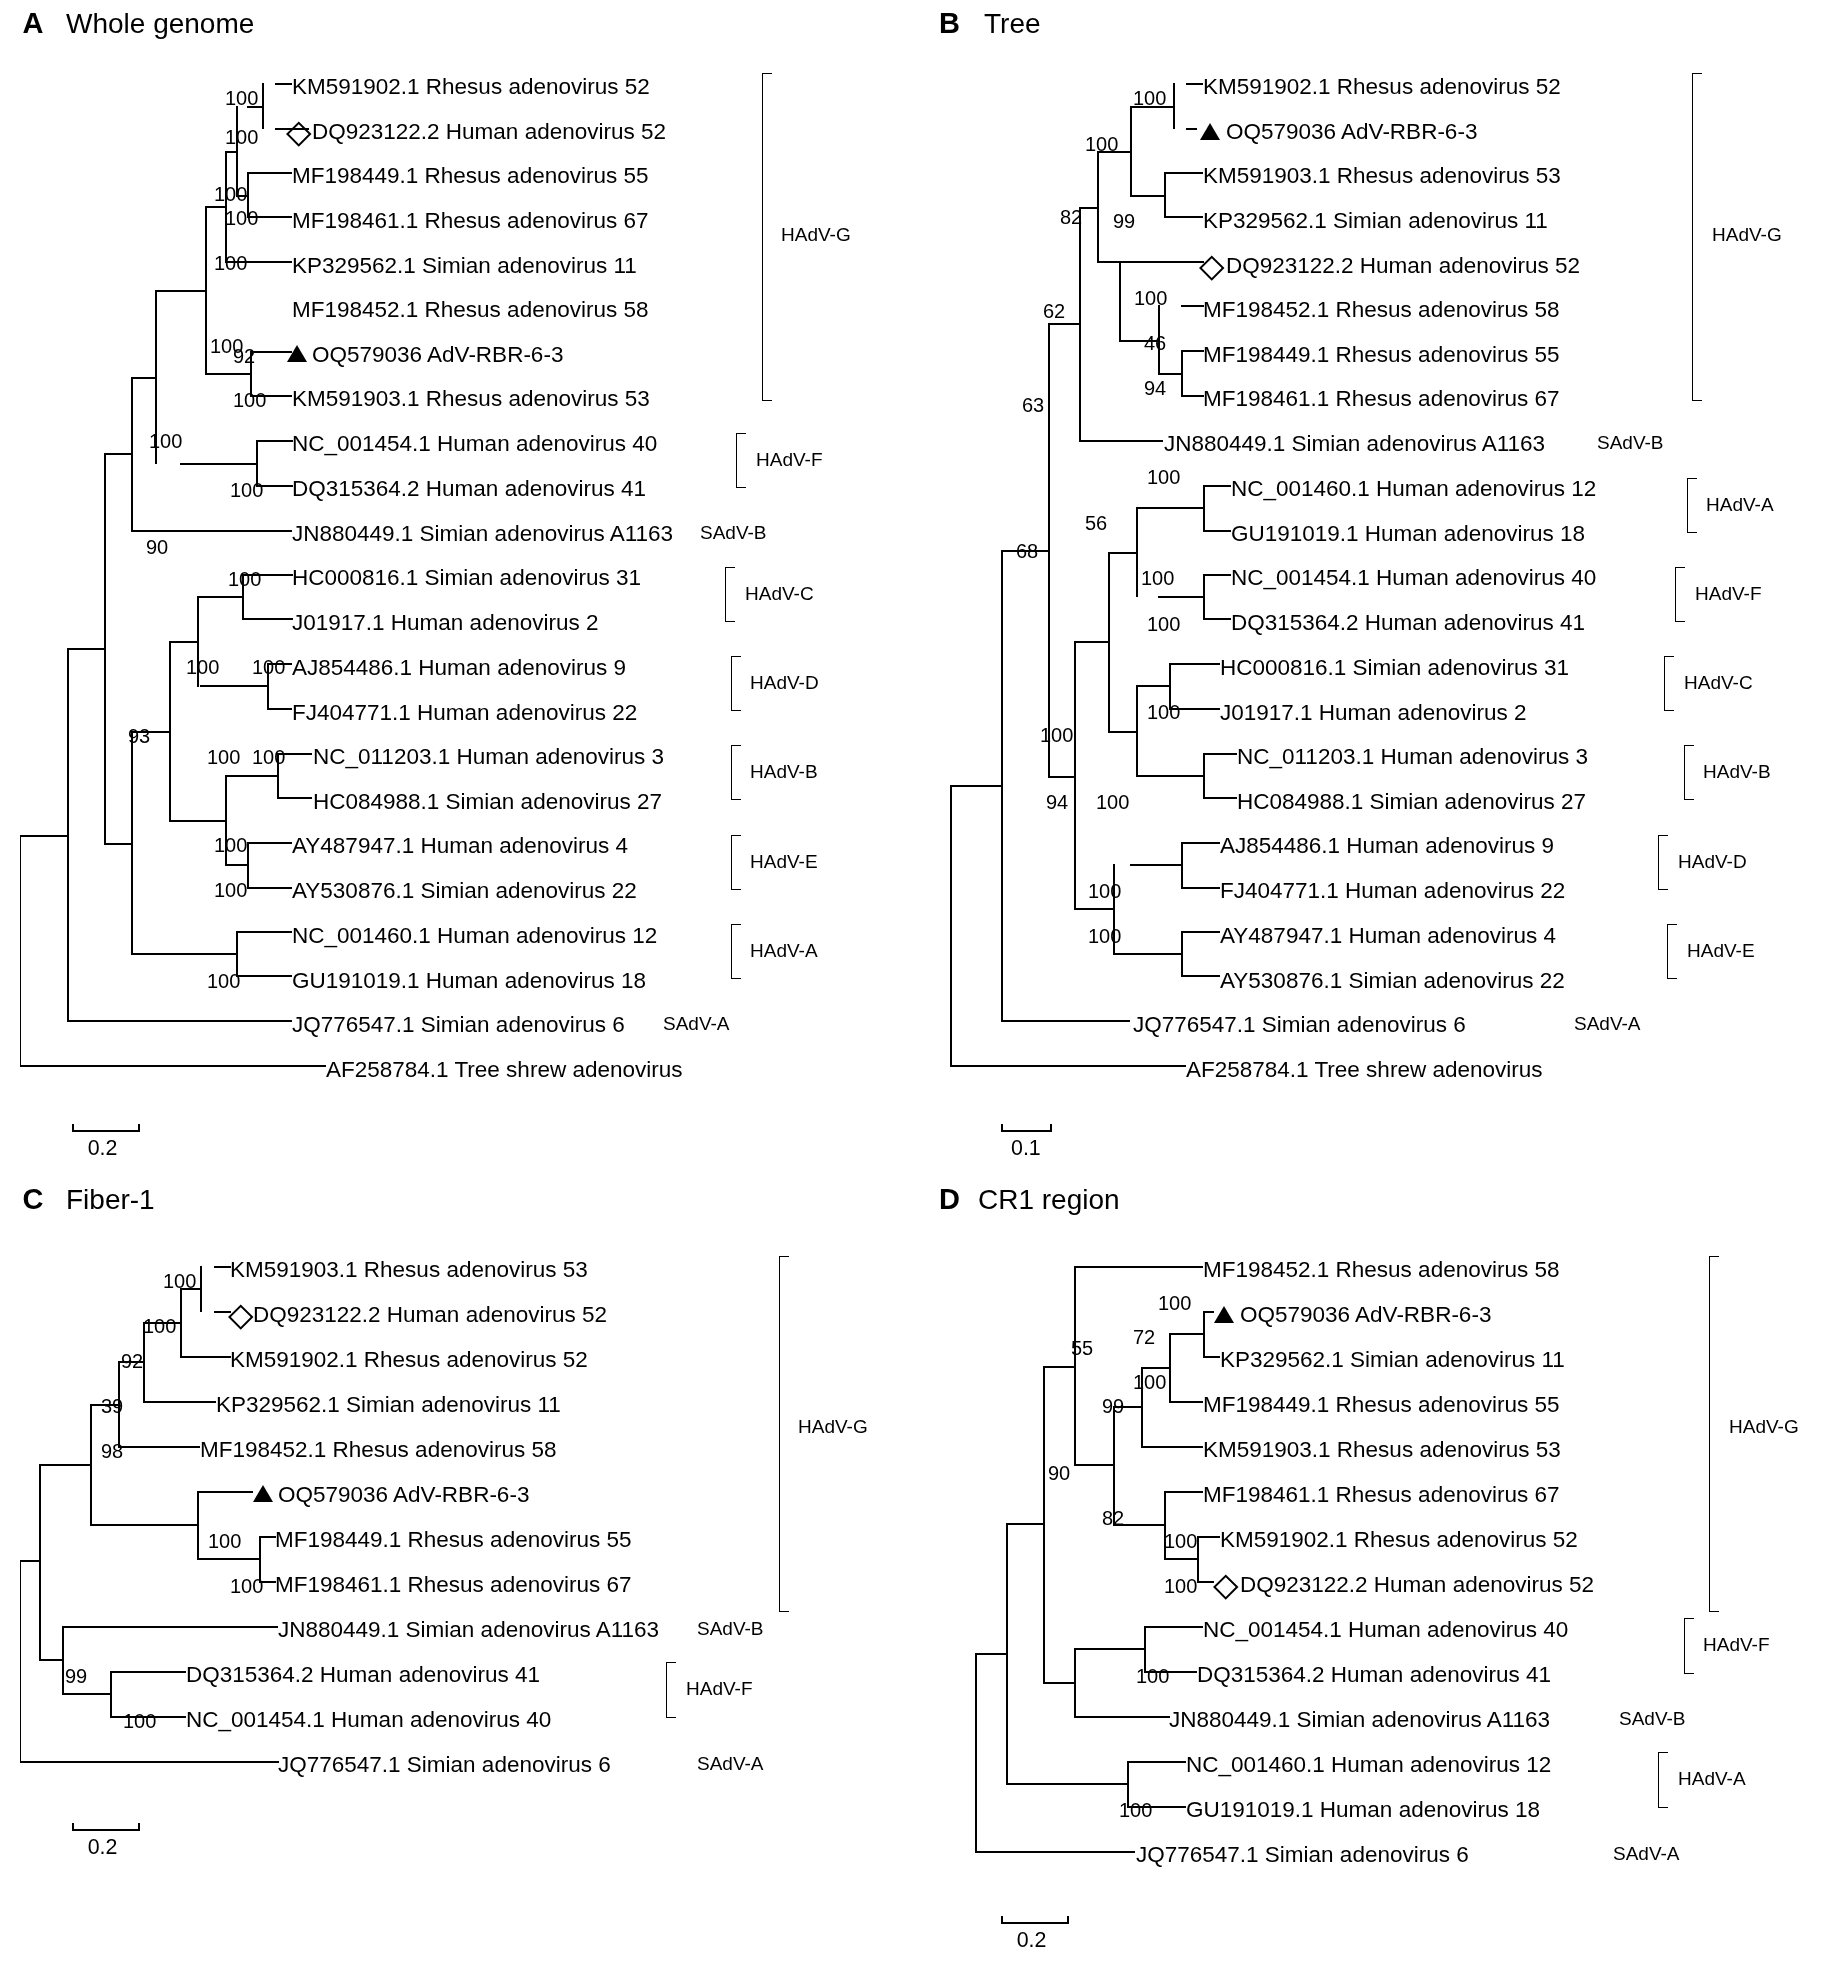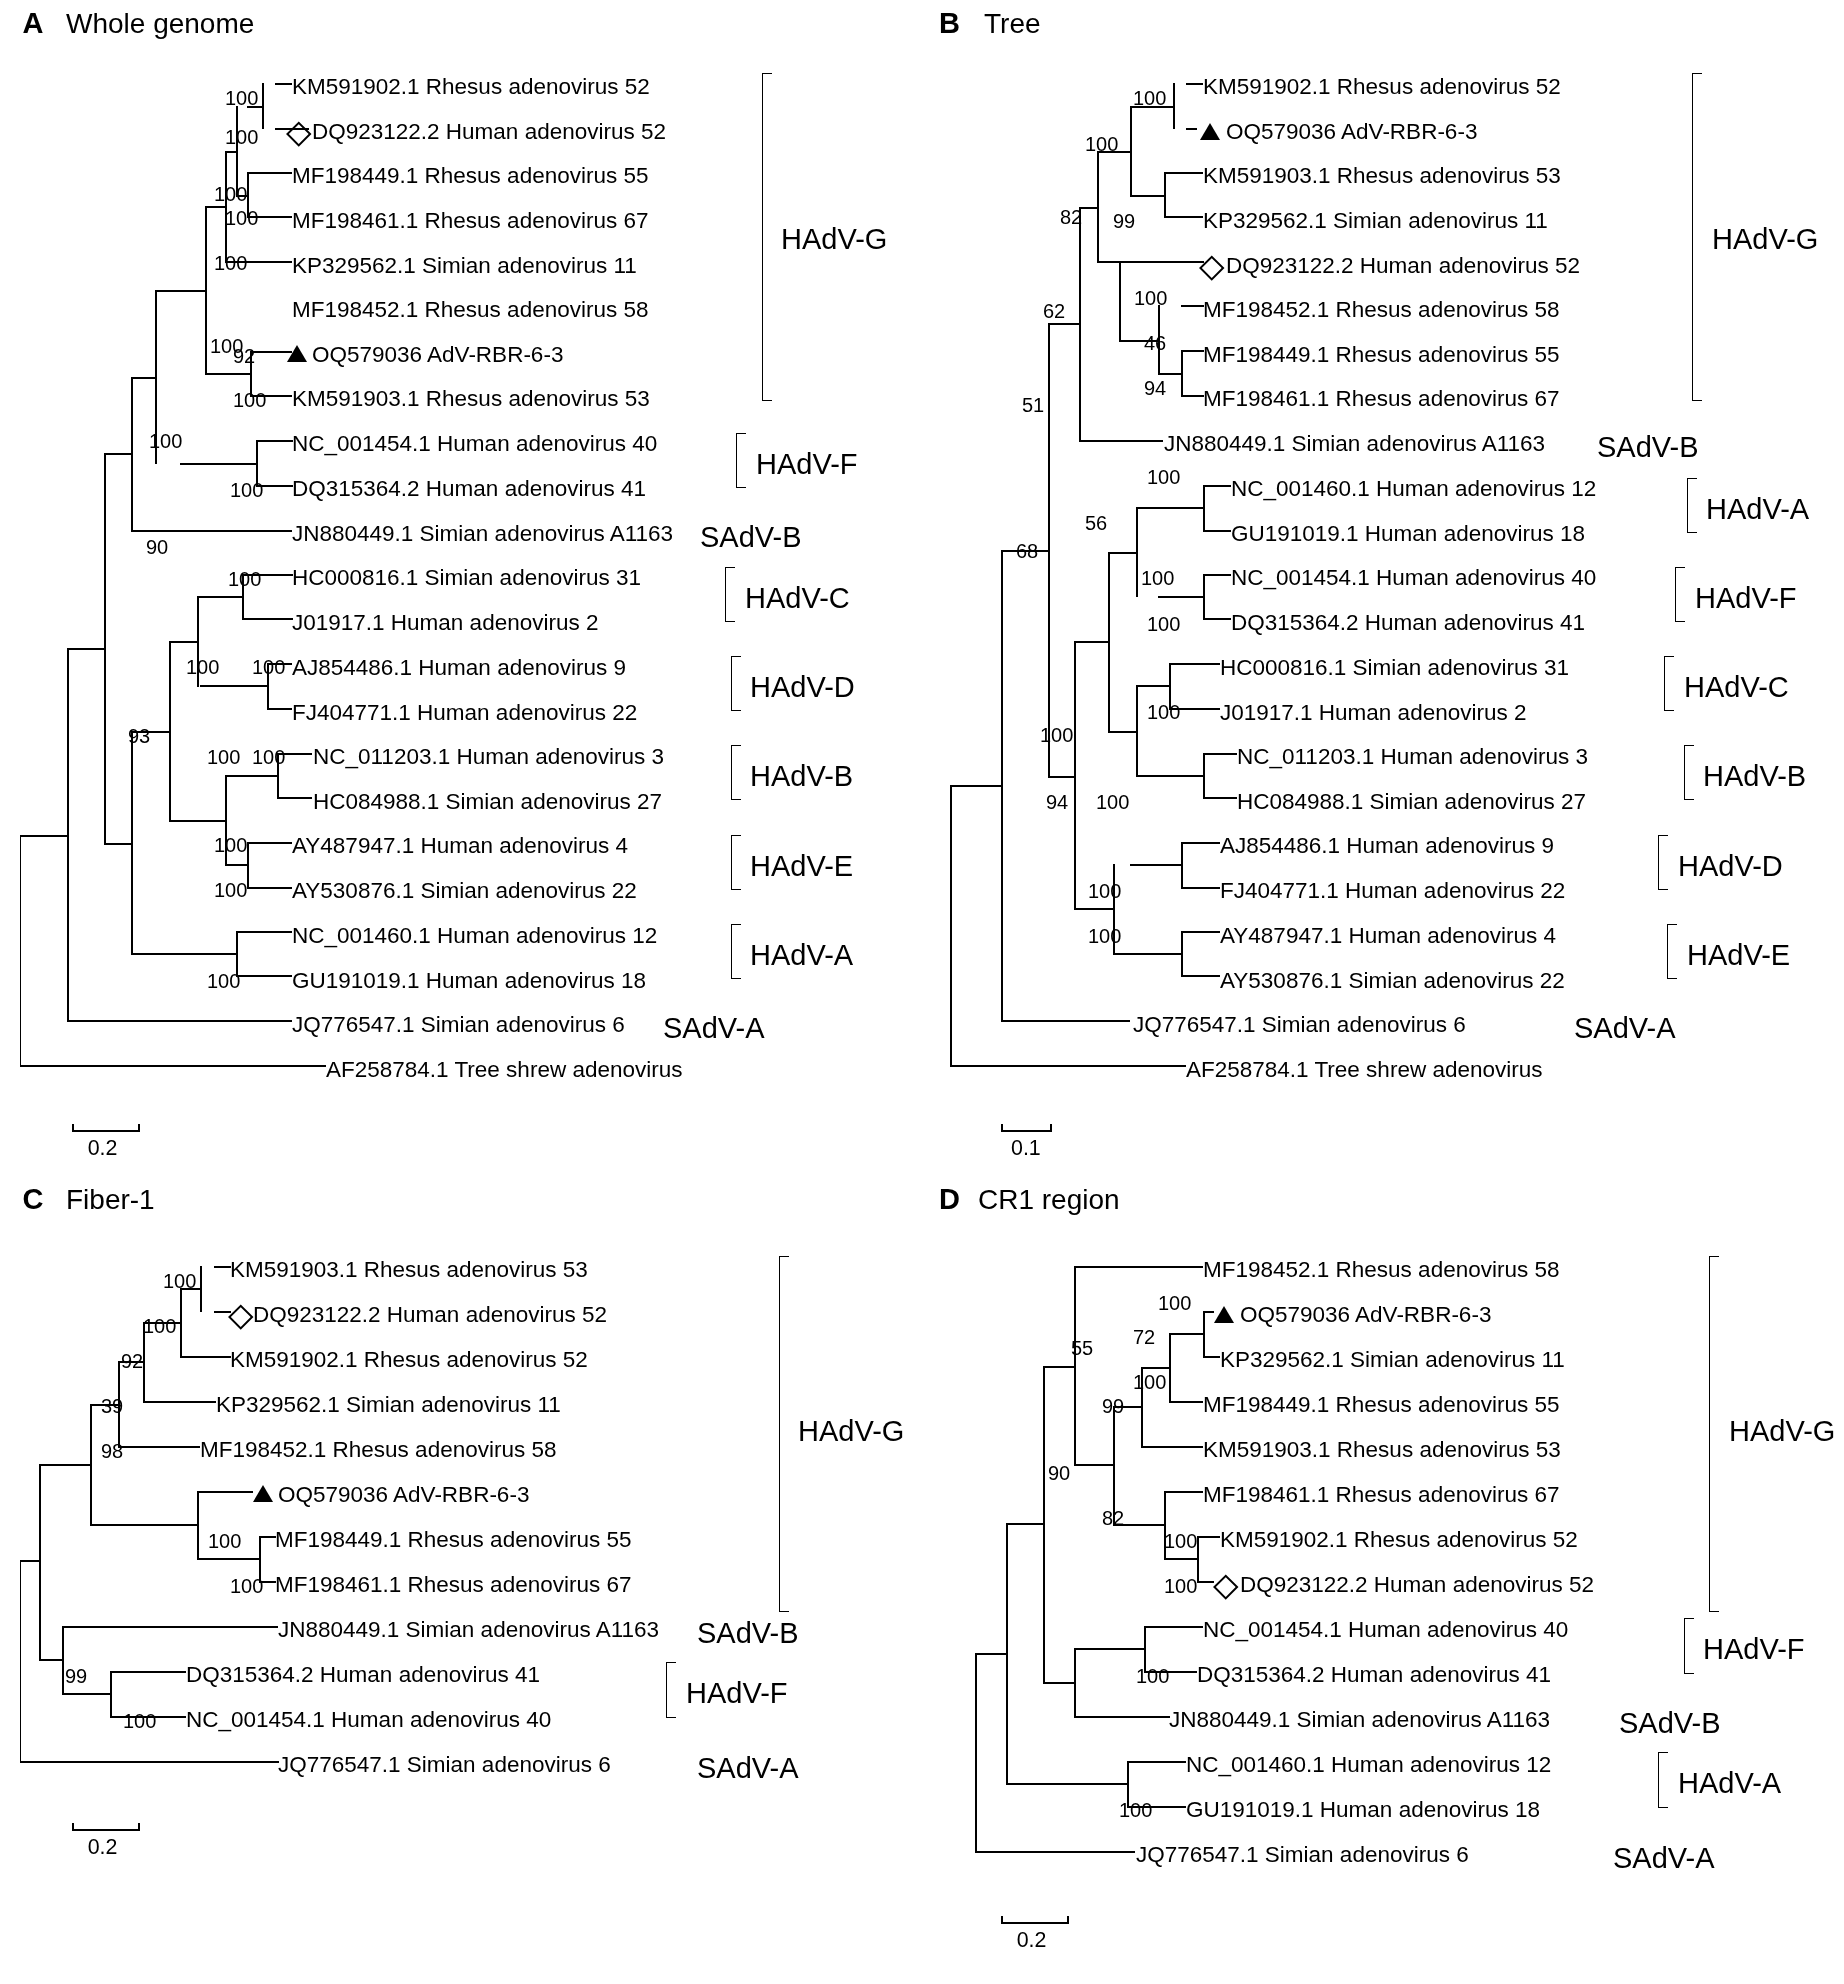--- a/index.html
+++ b/index.html
@@ -41,21 +41,21 @@
     line-height: 1;
   }
   .boot {
     position: absolute;
     font-size: 20px;
     white-space: nowrap;
     line-height: 1;
   }
   .clade {
     position: absolute;
-    font-size: 29px;
+    font-size: 19px;
     white-space: nowrap;
     line-height: 1;
   }
   .hline {
     position: absolute;
     background: #000000;
     height: 1.7px;
   }
   .vline {
     position: absolute;
@@ -289,21 +289,21 @@
     <div class="marker-dia" style="left:281px;top:259px;"></div>
 
     <div class="boot" style="left:211px;top:88px;">100</div>
     <div class="boot" style="left:163px;top:134px;">100</div>
     <div class="boot" style="left:138px;top:207px;">82</div>
     <div class="boot" style="left:191px;top:211px;">99</div>
     <div class="boot" style="left:121px;top:301px;">62</div>
     <div class="boot" style="left:212px;top:288px;">100</div>
     <div class="boot" style="left:222px;top:333px;">46</div>
     <div class="boot" style="left:222px;top:378px;">94</div>
-    <div class="boot" style="left:100px;top:395px;">51</div>
+    <div class="boot" style="left:100px;top:395px;">63</div>
     <div class="boot" style="left:225px;top:467px;">100</div>
     <div class="boot" style="left:163px;top:513px;">56</div>
     <div class="boot" style="left:94px;top:541px;">68</div>
     <div class="boot" style="left:219px;top:568px;">100</div>
     <div class="boot" style="left:225px;top:614px;">100</div>
     <div class="boot" style="left:225px;top:702px;">100</div>
     <div class="boot" style="left:118px;top:725px;">100</div>
     <div class="boot" style="left:124px;top:792px;">94</div>
     <div class="boot" style="left:174px;top:792px;">100</div>
     <div class="boot" style="left:166px;top:881px;">100</div>

